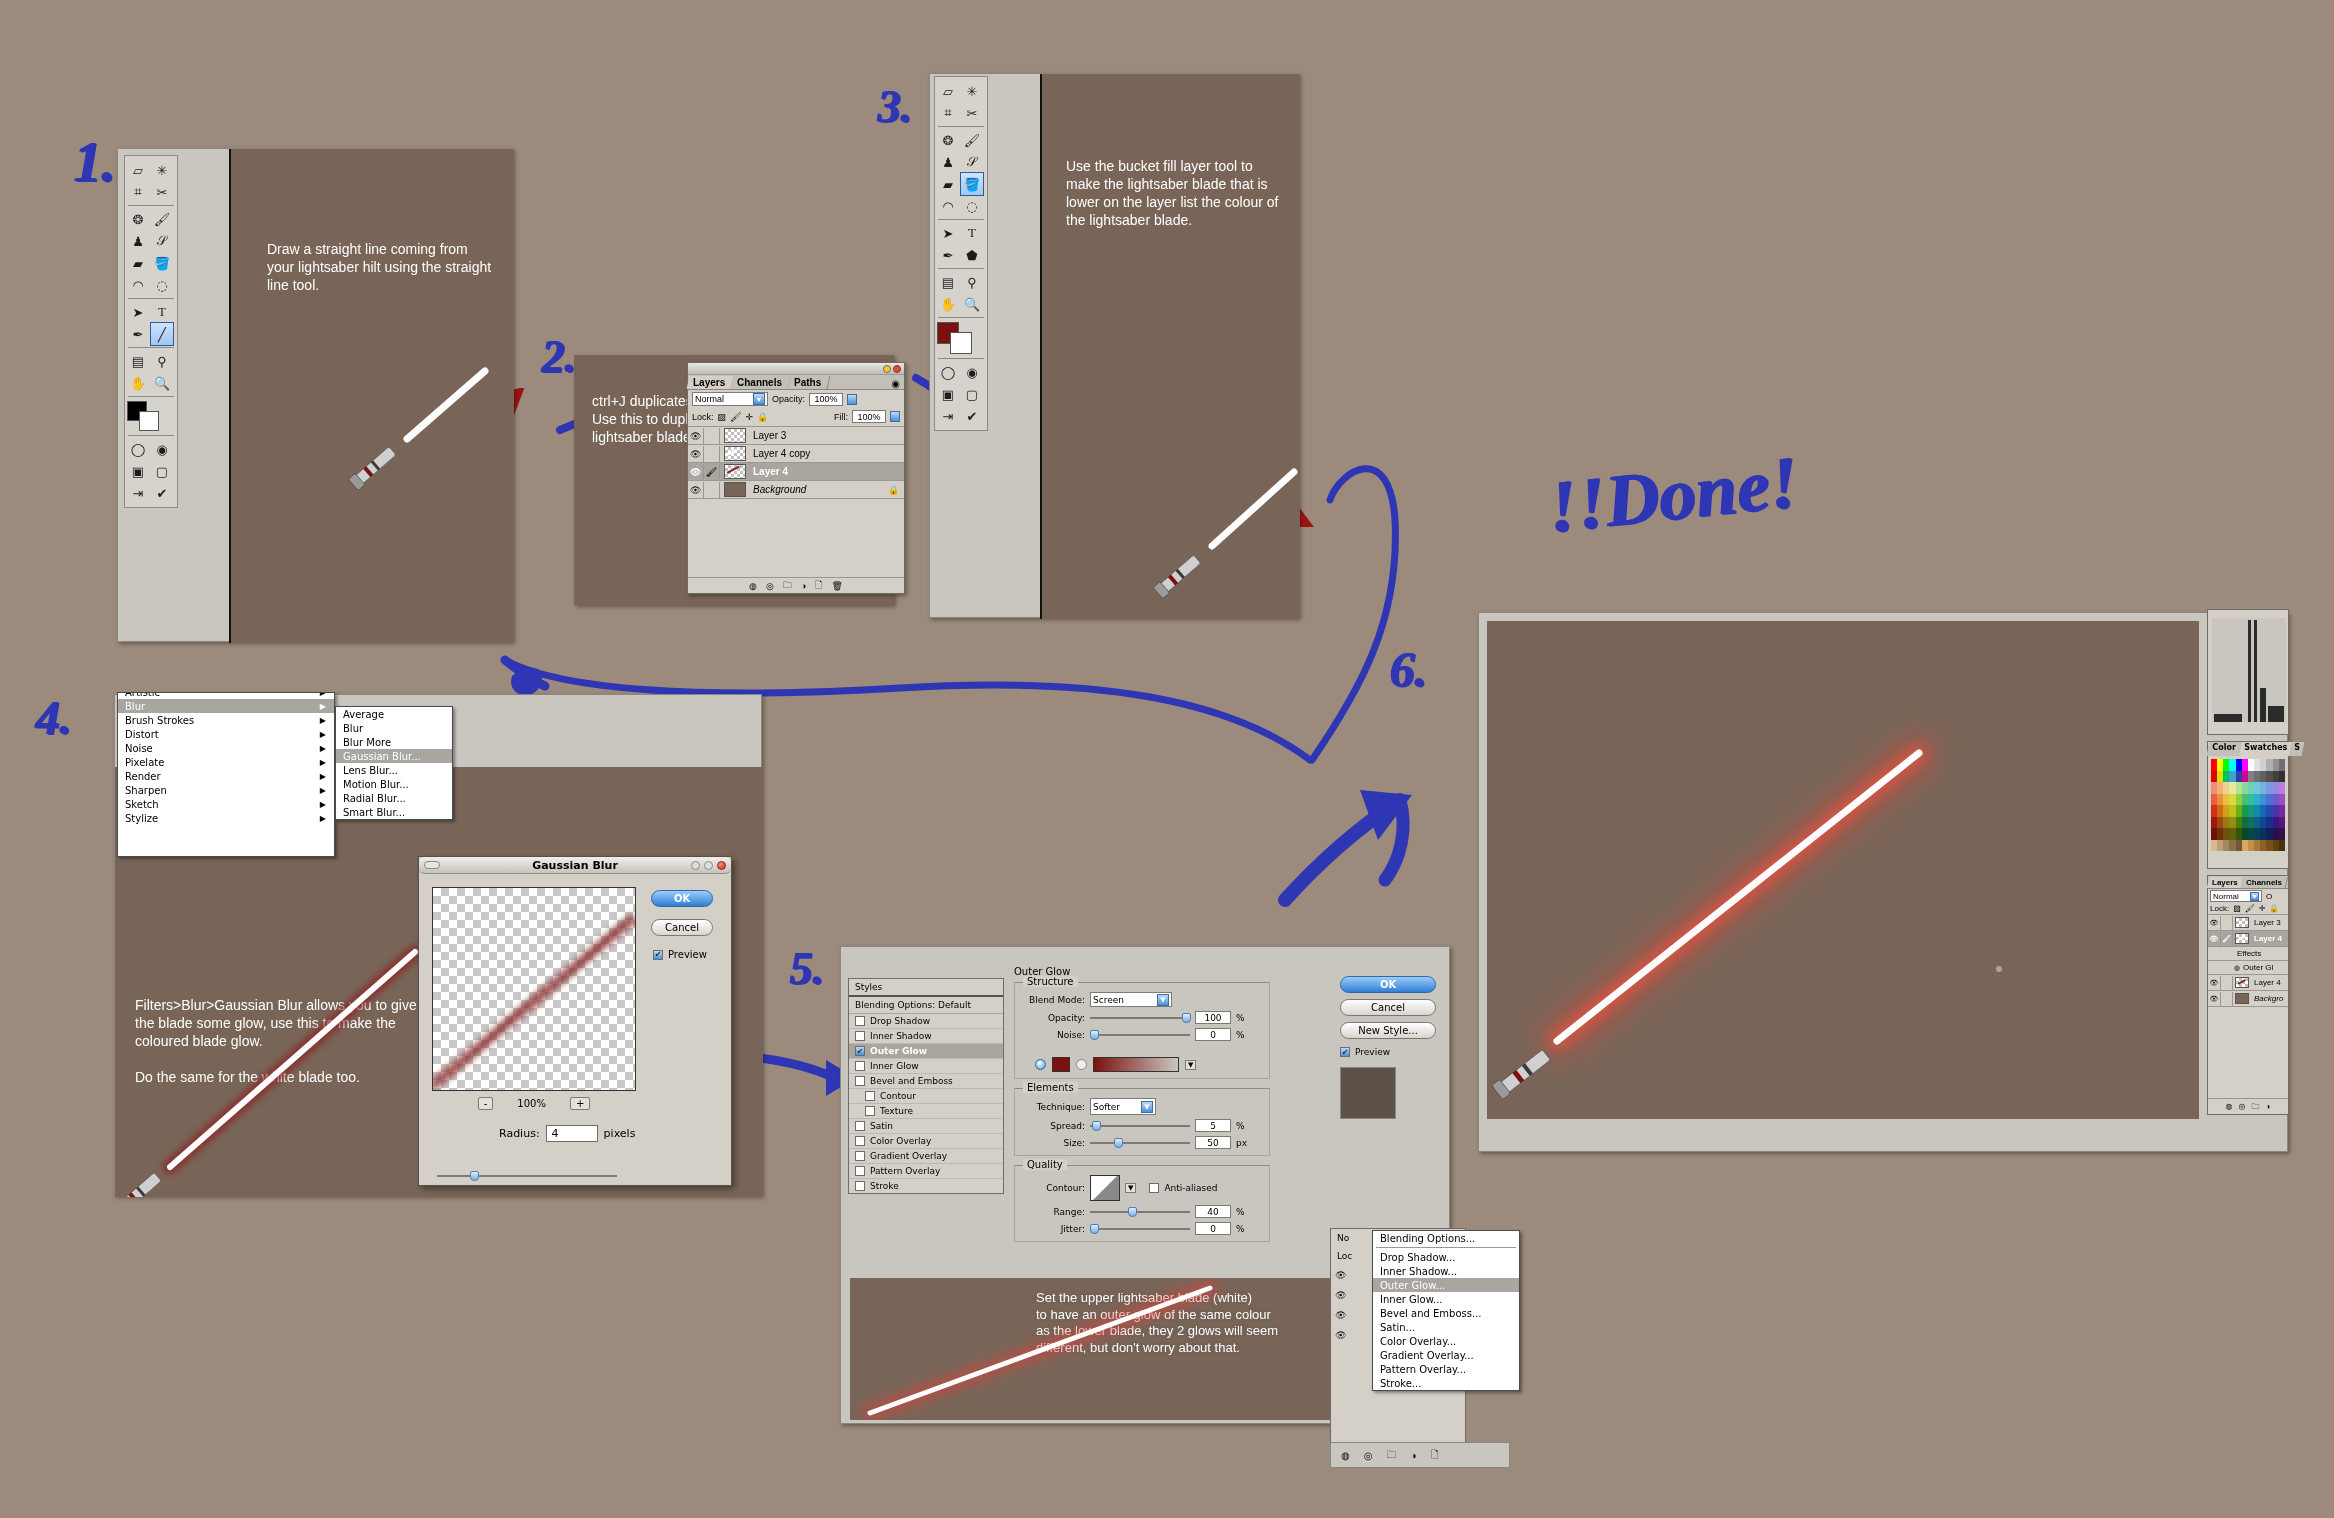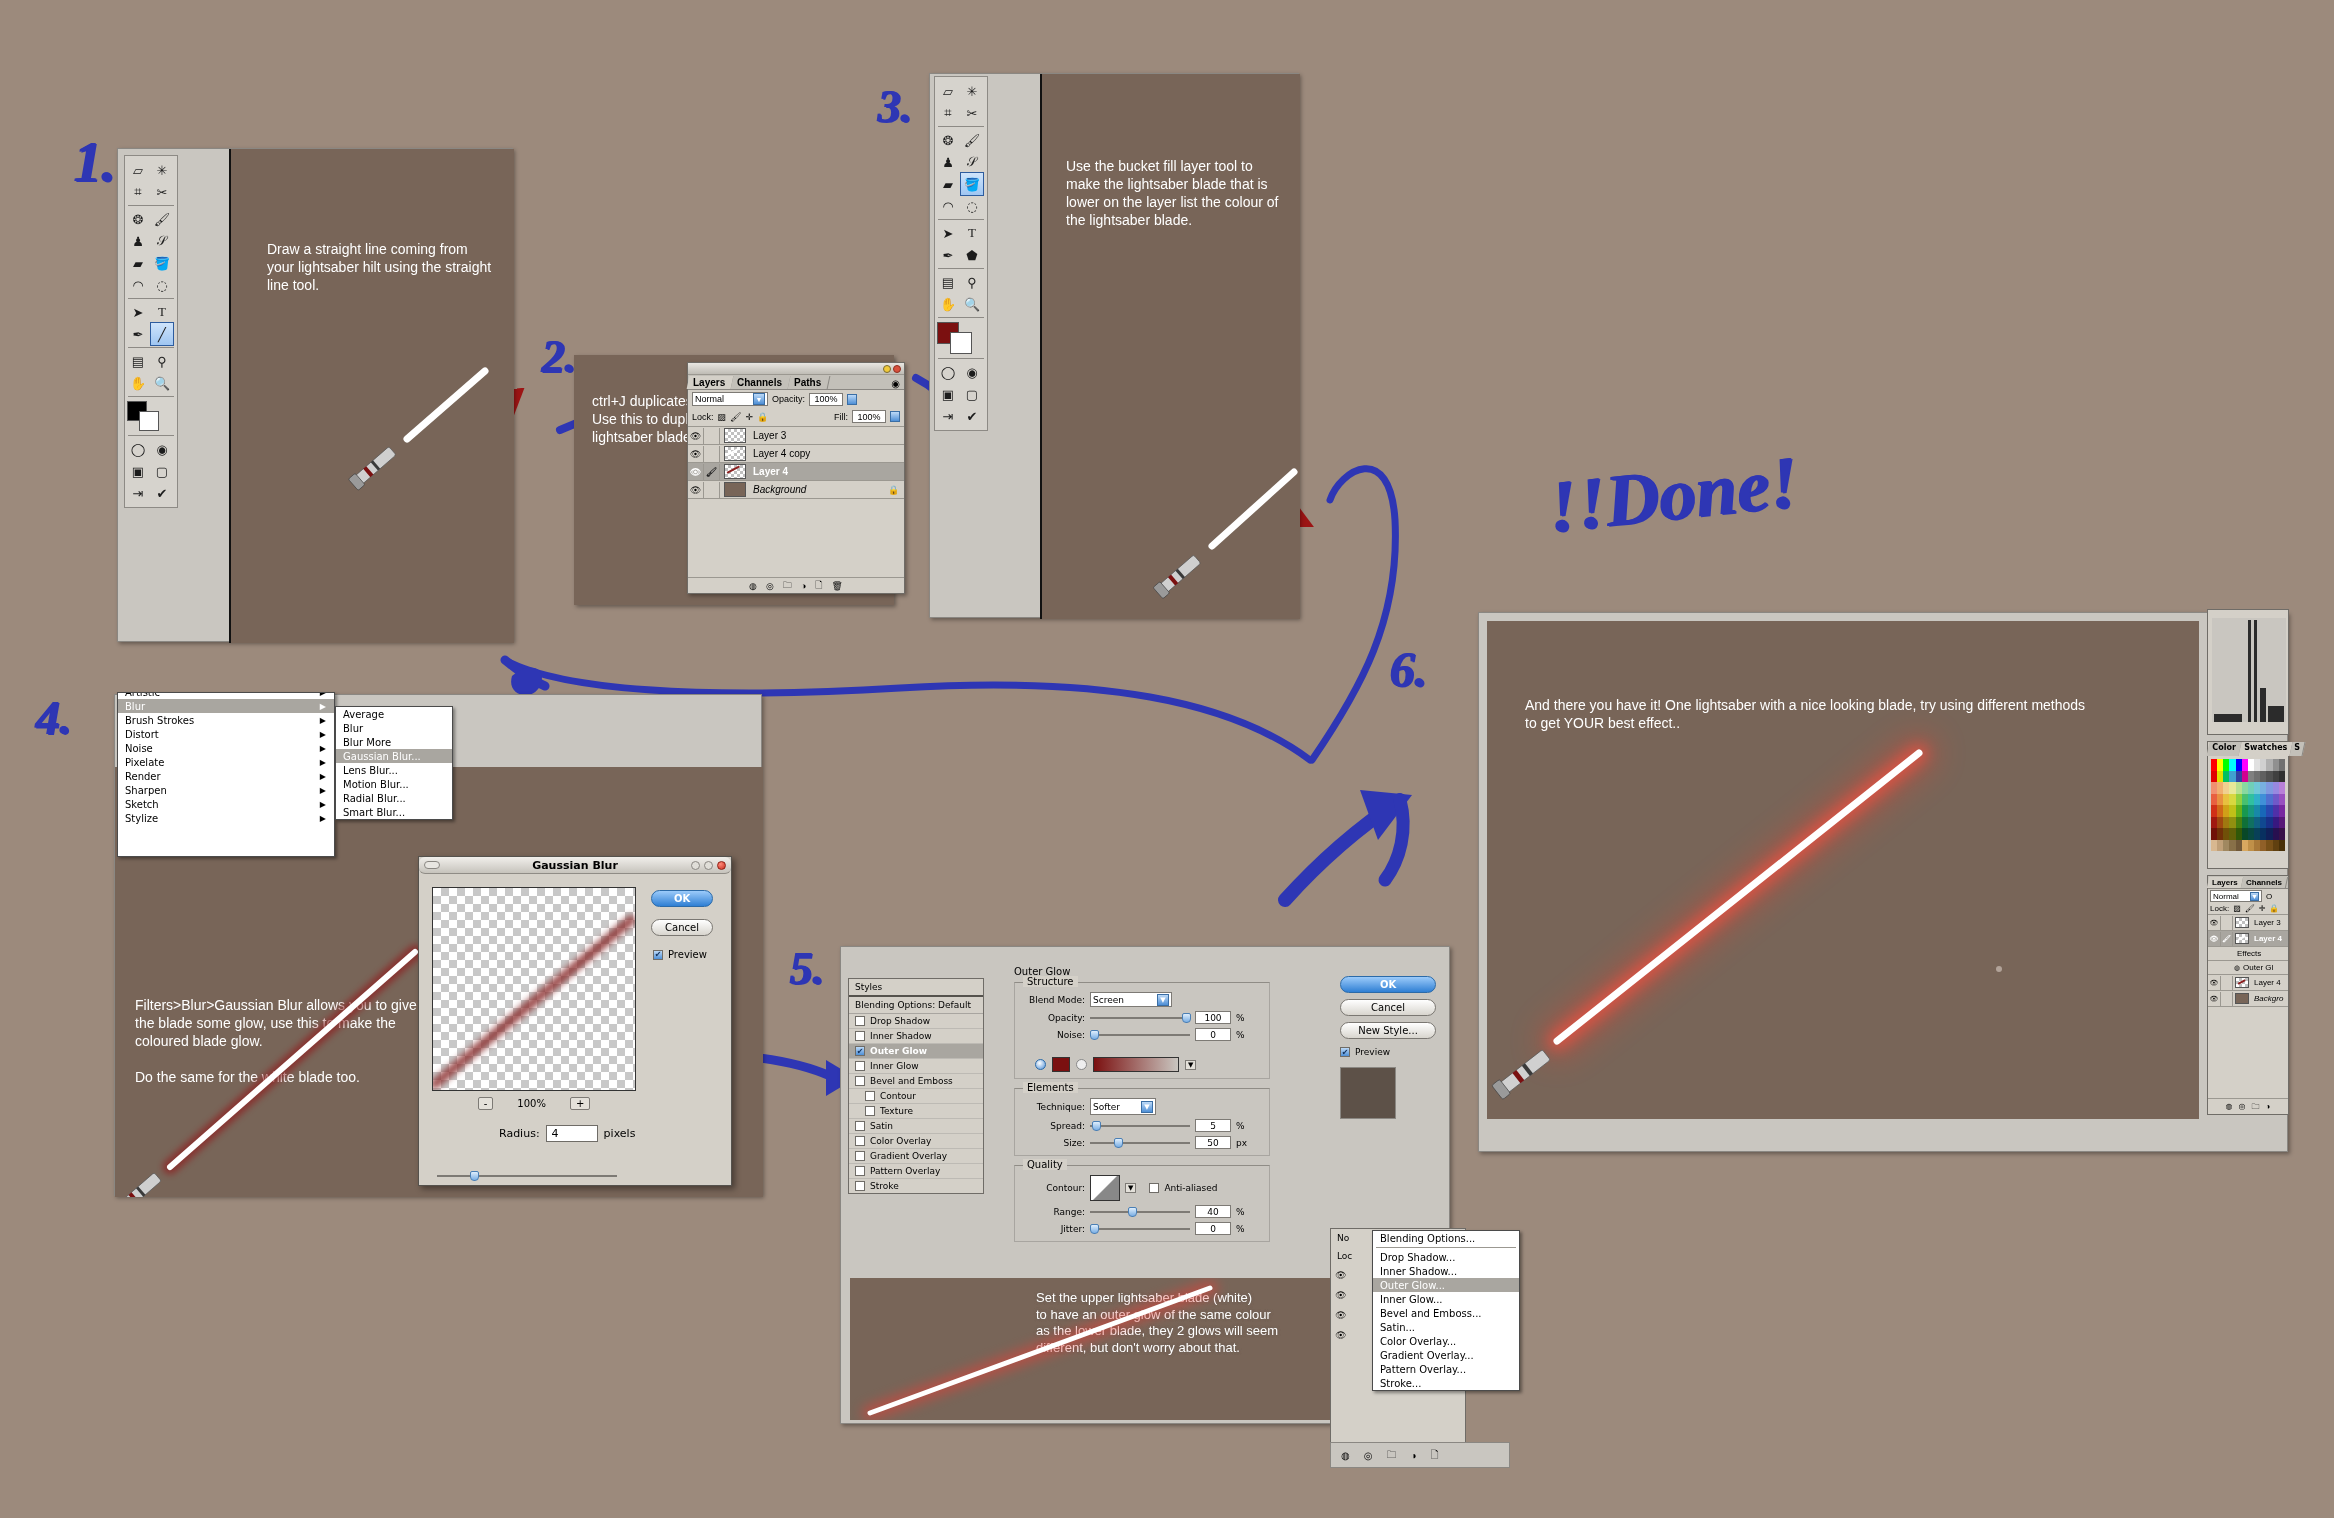--- a/index.html
+++ b/index.html
@@ -549,21 +549,21 @@
       <span class="chk on" data-name="preview-checkbox">✔</span>
       <span data-name="preview-label">Preview</span>
     </div>
   </div>
 
   <div class="abs hand" data-name="step-number-5" style="left:790px; top:942px; font-size:46px;">5.</div>
 
   <div class="abs panel-shadow" data-name="step5-window" style="left:840px; top:946px; width:610px; height:478px; background:#c9c6c0; border:1px solid #8a8782;">
   </div>
 
-  <div class="abs" data-name="layer-style-styles-panel" style="left:848px; top:978px; width:136px; background:#d4d0c8; border:1px solid #6f6c67; font-family:'DejaVu Sans',sans-serif; font-size:9px;">
+  <div class="abs" data-name="layer-style-styles-panel" style="left:848px; top:978px; width:156px; background:#d4d0c8; border:1px solid #6f6c67; font-family:'DejaVu Sans',sans-serif; font-size:9px;">
     <div data-name="styles-header" style="padding:3px 6px;border-bottom:2px solid #55524d;">Styles</div>
     <div data-name="blending-options-row" style="padding:3px 6px;border-bottom:1px solid #a8a5a0;">Blending Options: Default</div>
     <div data-name="style-item-drop-shadow" style="display:flex;align-items:center;gap:5px;padding:2px 6px;border-bottom:1px solid #bdbab4;">
       <span class="chk" data-name="checkbox"></span>
         <span data-name="style-item-label">Drop Shadow</span>
       </div>
     <div data-name="style-item-inner-shadow" style="display:flex;align-items:center;gap:5px;padding:2px 6px;border-bottom:1px solid #bdbab4;">
       <span class="chk" data-name="checkbox"></span>
         <span data-name="style-item-label">Inner Shadow</span>
       </div>
@@ -778,22 +778,20 @@
     <span data-name="new-group-icon">🗀</span>
     <span data-name="adjustment-layer-icon">◑</span>
     <span data-name="new-layer-icon">🗋</span>
   </div>
 
   <div class="abs hand" data-name="step-number-6" style="left:1390px; top:640px; font-size:50px;">6.</div>
   <div class="abs hand" data-name="done-note" style="left:1548px; top:452px; font-size:74px; transform:rotate(-6deg);">!!Done!</div>
 
   <div class="abs panel-shadow" data-name="step6-window" style="left:1478px; top:612px; width:810px; height:540px; background:#c9c6c0; border:1px solid #8a8782;">
     <div class="abs canvas-bg" data-name="step6-document-canvas" style="left:8px; top:8px; width:712px; height:498px;">
-      <div class="callout" data-name="step6-callout" style="left:38px; top:76px; width:640px;">And there you have it! One lightsaber with a nice looking blade, try using different methods
-to get YOUR best effect..</div>
       <svg class="saber" data-name="lightsaber-final" style="left:0;top:0;width:712px;height:498px;">
         <line x1="70" y1="420" x2="432" y2="132" stroke="#ff3a28" stroke-width="34" stroke-linecap="round" opacity=".35" style="filter:blur(16px)"></line>
         <line x1="70" y1="420" x2="432" y2="132" stroke="#ff5040" stroke-width="18" stroke-linecap="round" opacity=".6" style="filter:blur(7px)"></line>
         <line x1="70" y1="420" x2="432" y2="132" stroke="#ffffff" stroke-width="7" stroke-linecap="round"></line>
         <circle cx="512" cy="348" r="3" fill="#d9cdc4" opacity=".6"></circle>
         <g transform="rotate(-38 48 442)">
           <rect x="8" y="436" width="54" height="13" rx="2" fill="#d0d0d0" stroke="#555" stroke-width="0.7"></rect>
           <rect x="0" y="433" width="10" height="18" rx="2" fill="#9a9a9a" stroke="#444" stroke-width="0.7"></rect>
           <rect x="24" y="436" width="5" height="13" fill="#7a1010"></rect>
           <rect x="36" y="436" width="4" height="13" fill="#3a3a3a"></rect>

